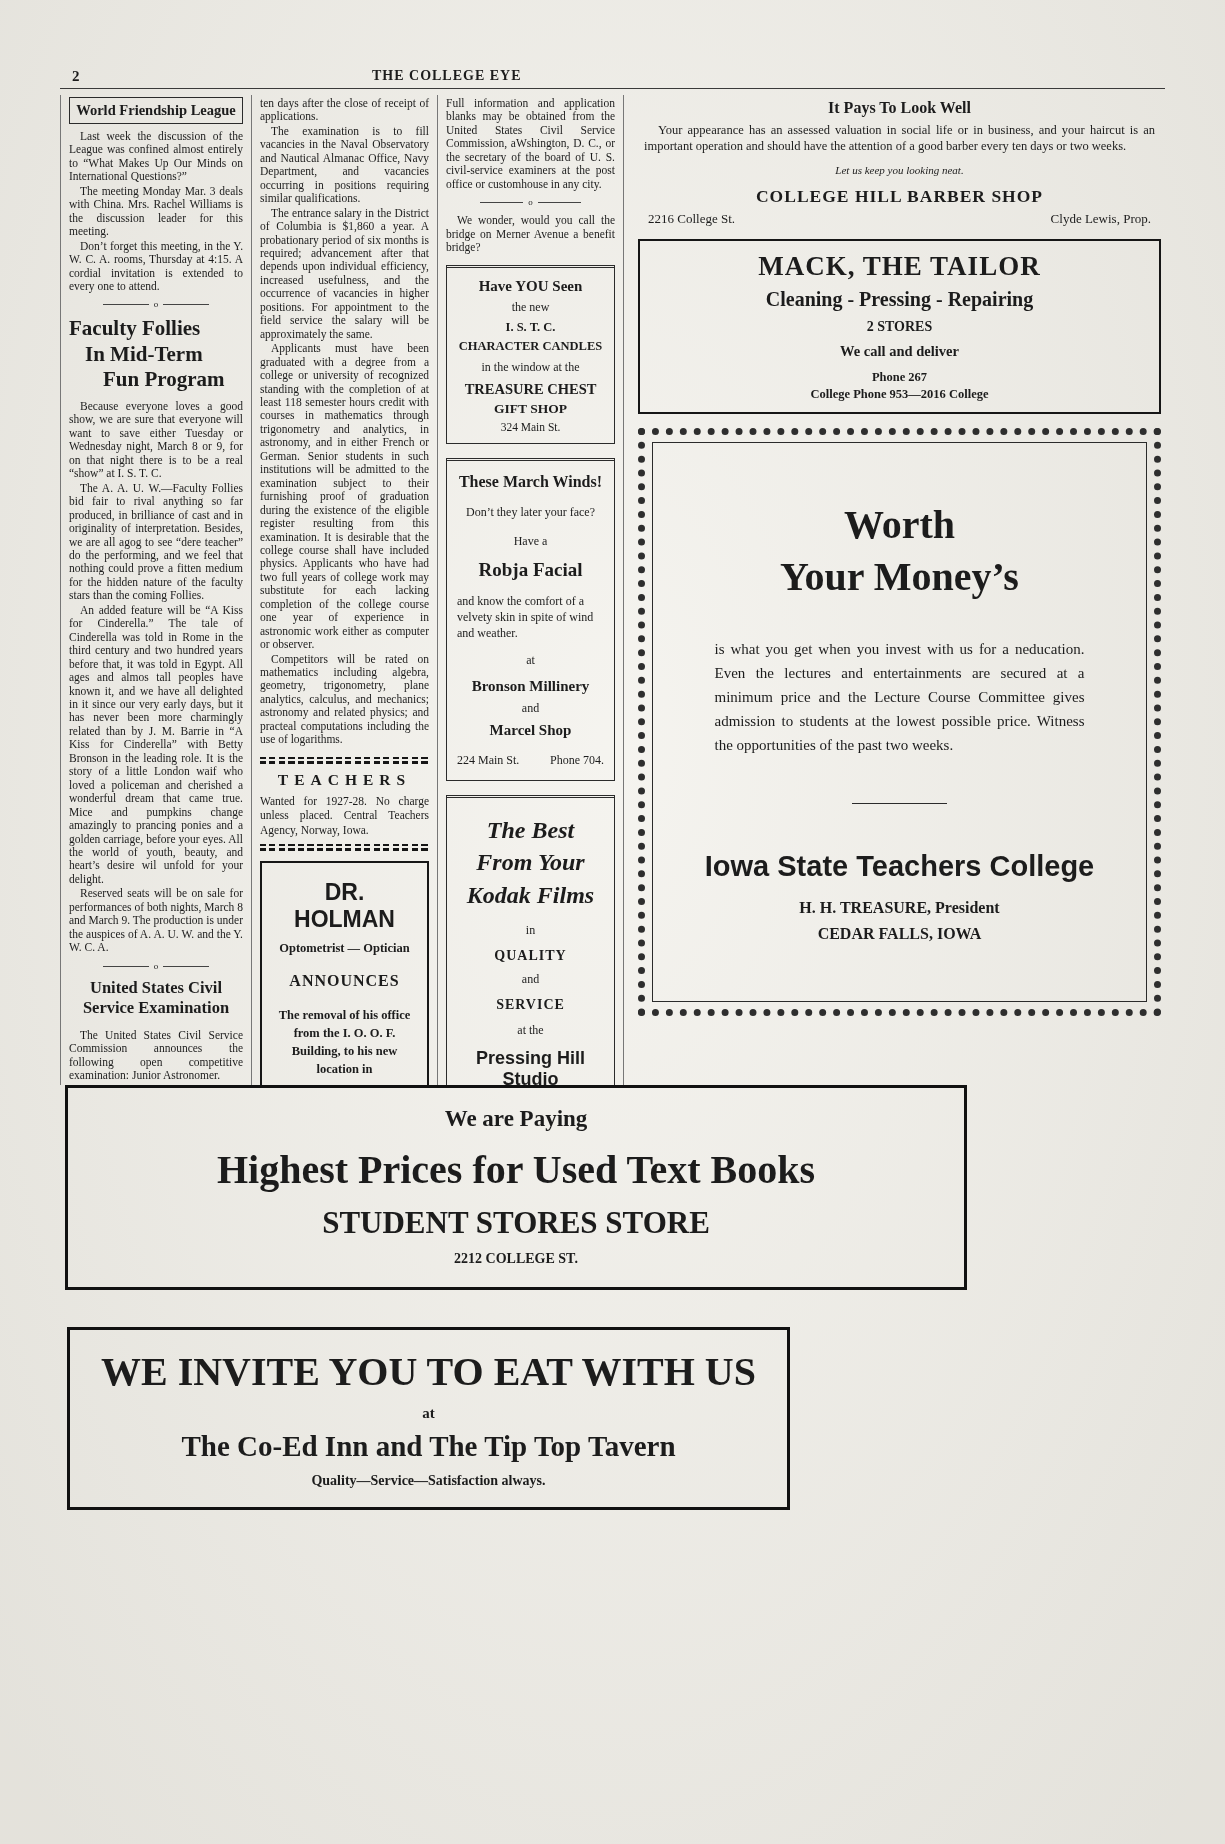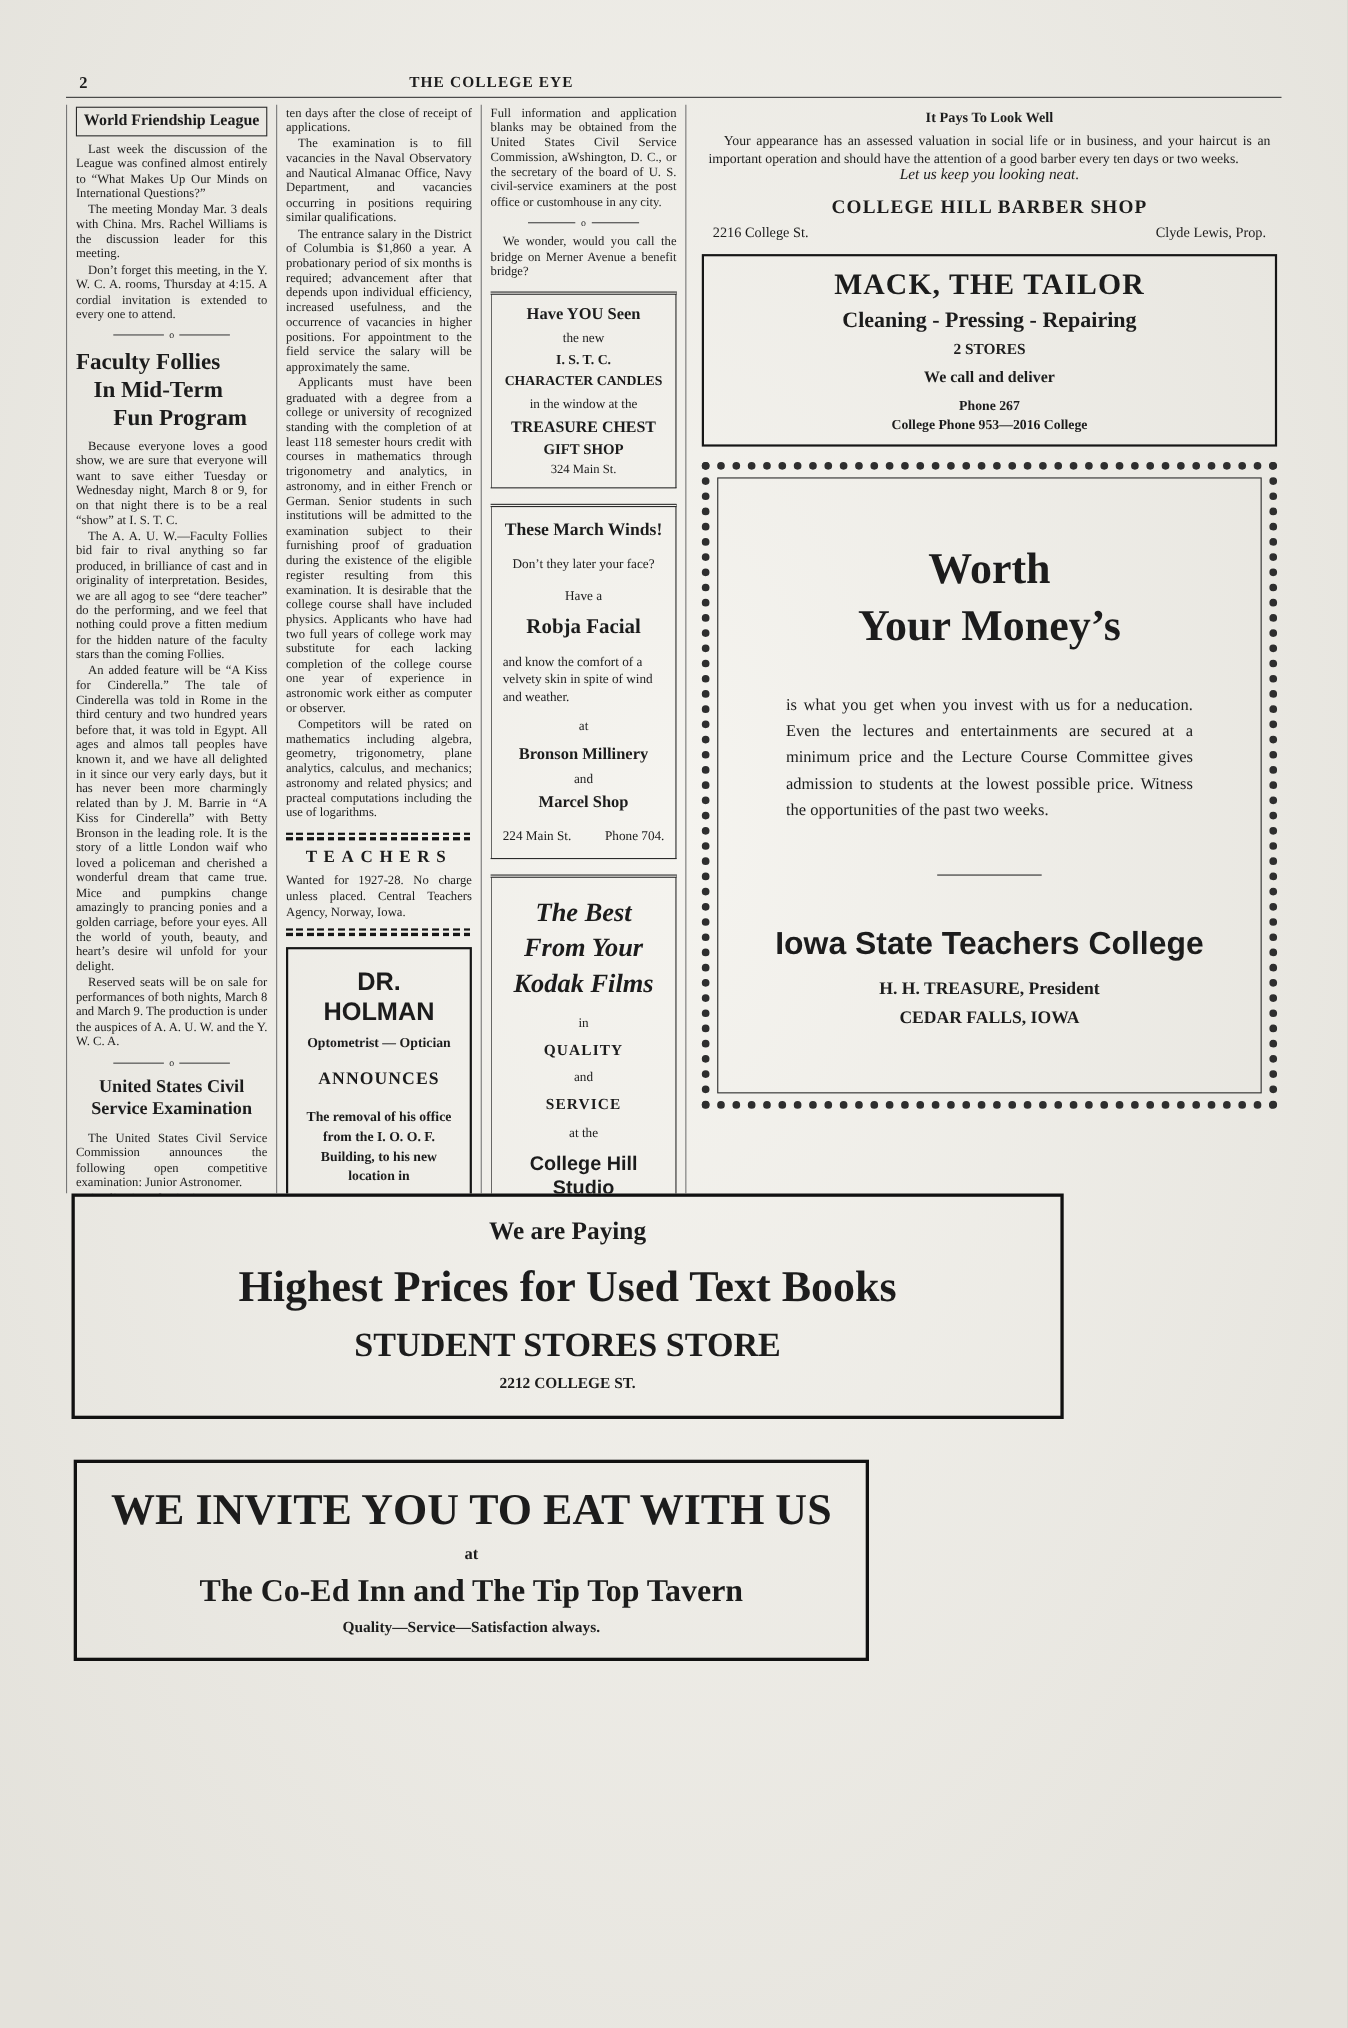--- a/index.html
+++ b/index.html
@@ -84,23 +84,23 @@
   .kodak { padding:16px 10px 12px 10px; }
   .kodak .k-title { font-style:italic; font-weight:bold; font-size:24px; line-height:1.35; }
   .kodak .k-in { font-size:12px; margin-top:12px; }
   .kodak .k-big { font-weight:bold; font-size:14px; letter-spacing:1px; margin-top:10px; }
   .kodak .k-and { font-size:12px; margin-top:8px; }
   .kodak .k-atthe { font-size:12px; margin-top:10px; }
   .kodak .k-studio { font-family:"Liberation Sans", sans-serif; font-weight:bold; font-size:18px; margin-top:10px; }
 
   
   .barber { text-align:center; padding:4px 6px 0 6px; }
-  .barber-h { font-weight:bold; font-size:13px; }
+  .barber-h { font-weight:bold; font-size:16px; }
   .barber-body { font-size:12.5px; line-height:1.25; text-align:justify; text-indent:14px; margin-top:6px; }
-  .barber-tag { font-style:italic; font-size:14px; }
+  .barber-tag { font-style:italic; font-size:11px; margin-top:10px; }
   .barber-name { font-weight:bold; font-size:17.5px; letter-spacing:1px; margin-top:10px; }
   .barber-row { display:flex; justify-content:space-between; font-size:13px; margin-top:4px; padding:0 4px; }
 
   
   .mack { border:2px solid #161616; margin-top:12px; padding:10px; text-align:center; }
   .mack-name { font-weight:bold; font-size:27px; letter-spacing:1px; }
   .mack-serv { font-weight:bold; font-size:20px; margin-top:6px; }
   .mack-stores { font-weight:bold; font-size:14px; margin-top:8px; }
   .mack-del { font-weight:bold; font-size:14.5px; margin-top:8px; }
   .mack-p1 { font-weight:bold; font-size:12.5px; margin-top:10px; }
@@ -248,21 +248,21 @@
         <div class="k-title">
           <div>The Best</div>
           <div>From Your</div>
           <div>Kodak Films</div>
         </div>
         <div class="k-in">in</div>
         <div class="k-big">QUALITY</div>
         <div class="k-and">and</div>
         <div class="k-big">SERVICE</div>
         <div class="k-atthe">at the</div>
-        <div class="k-studio">College Hill Studio</div>
+        <div class="k-studio">Pressing Hill Studio</div>
 
       </div>
     </div>
 
     <div class="col col4">
       <div class="barber">
         <div class="barber-h">It Pays To Look Well</div>
         <div class="barber-body">Your appearance has an assessed valuation in social life or in business, and your haircut is an important operation and should have the attention of a good barber every ten days or two weeks.</div>
         <div class="barber-tag">Let us keep you looking neat.</div>
         <div class="barber-name">COLLEGE HILL BARBER SHOP</div>

